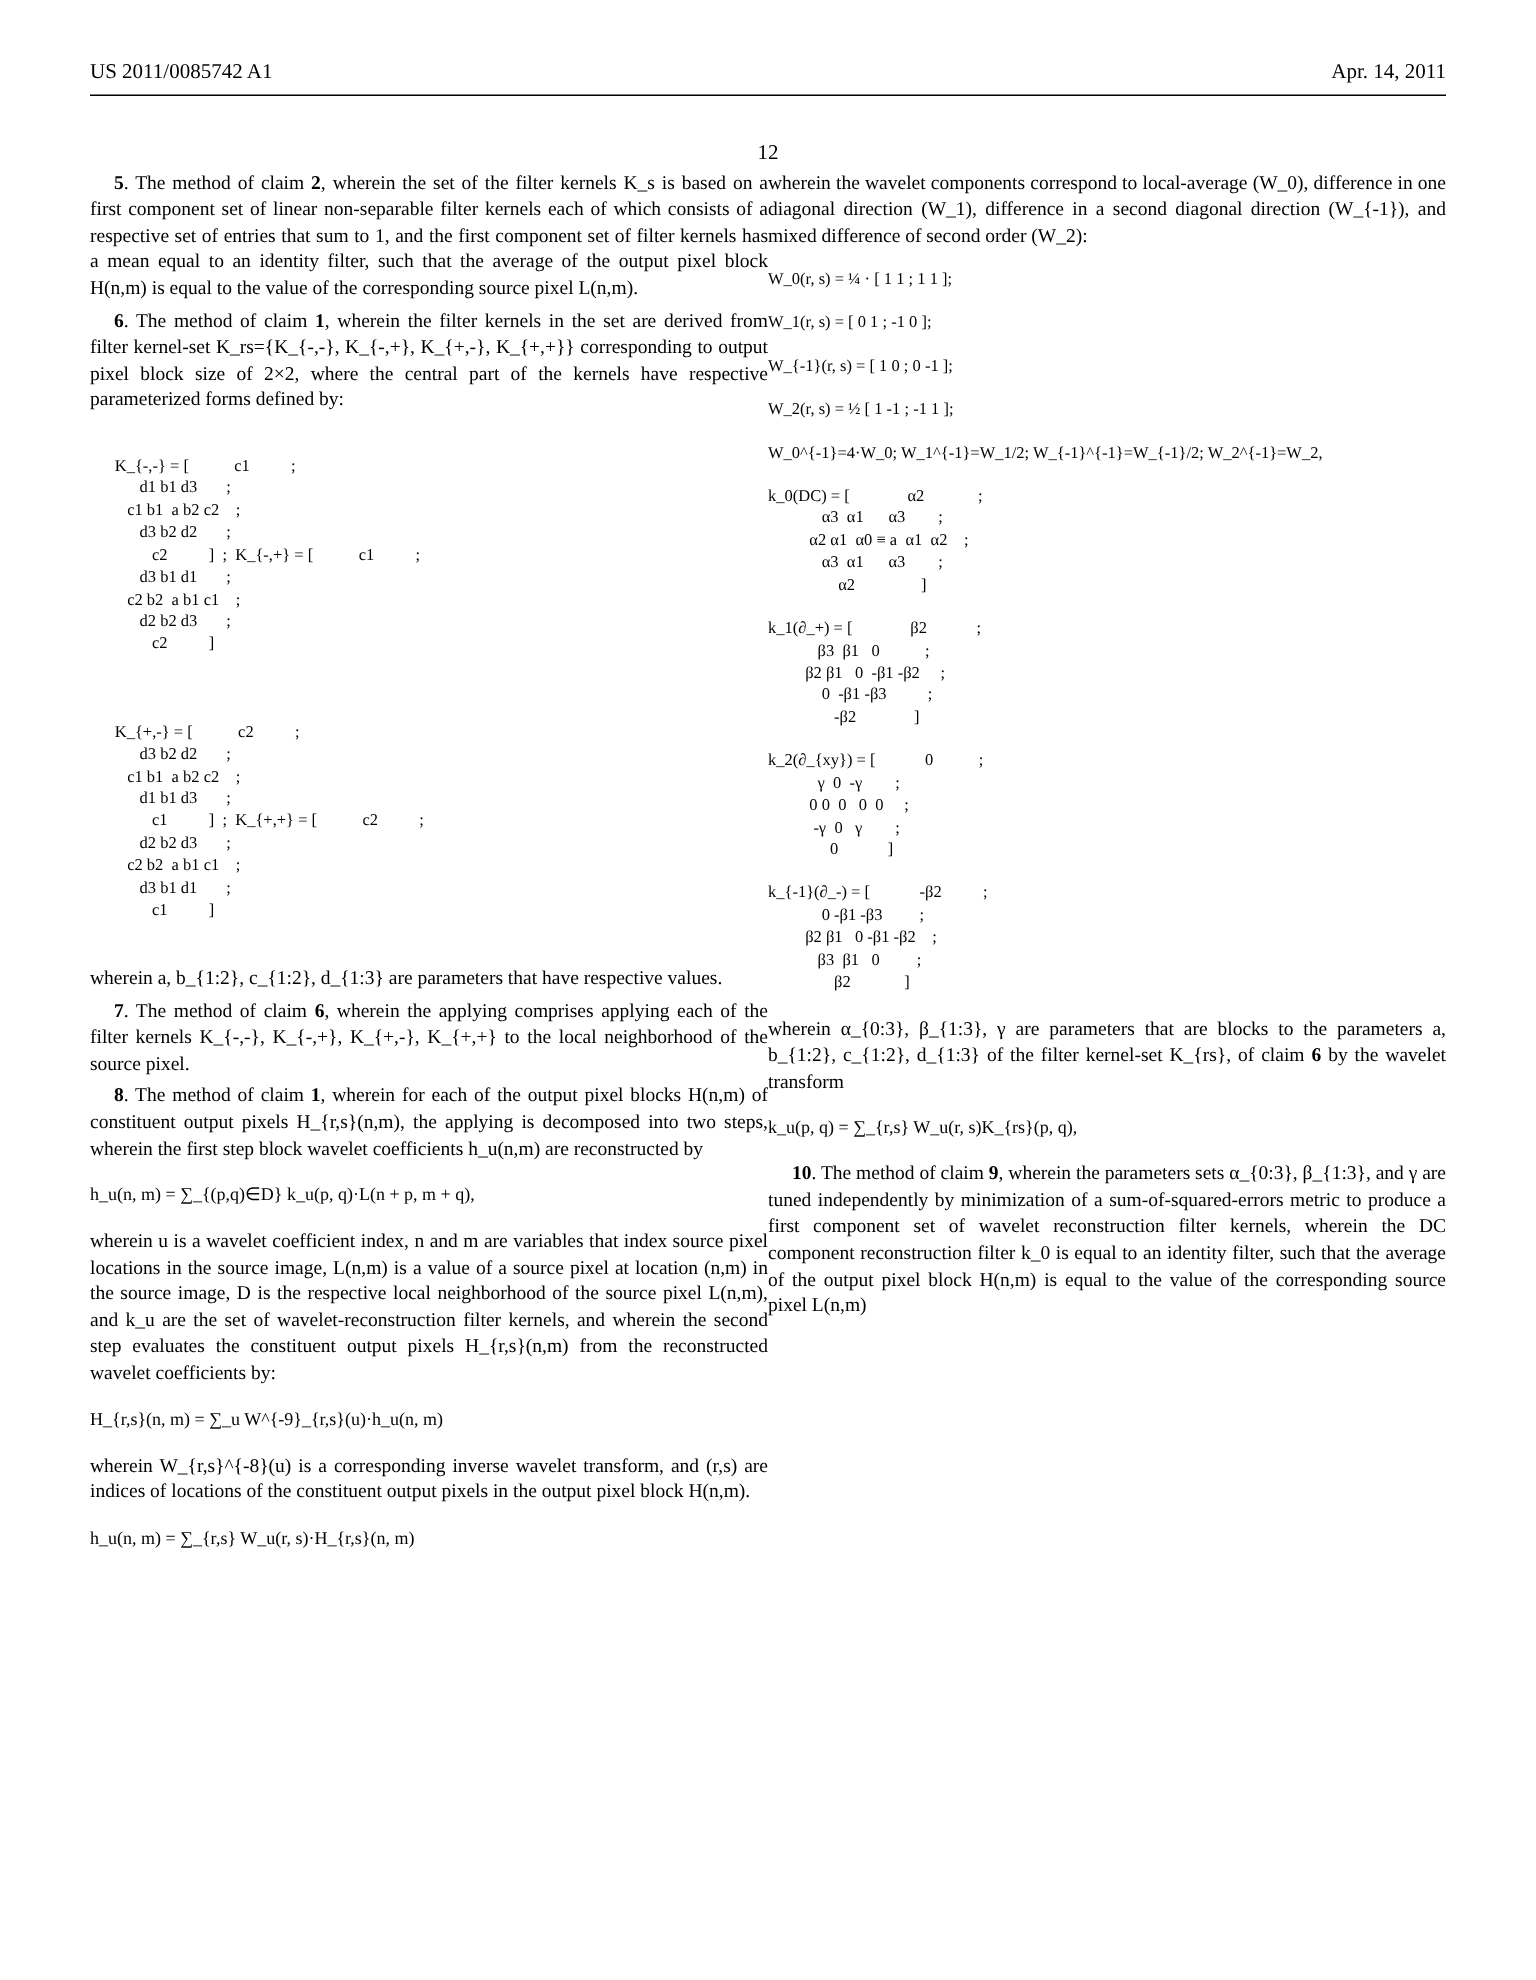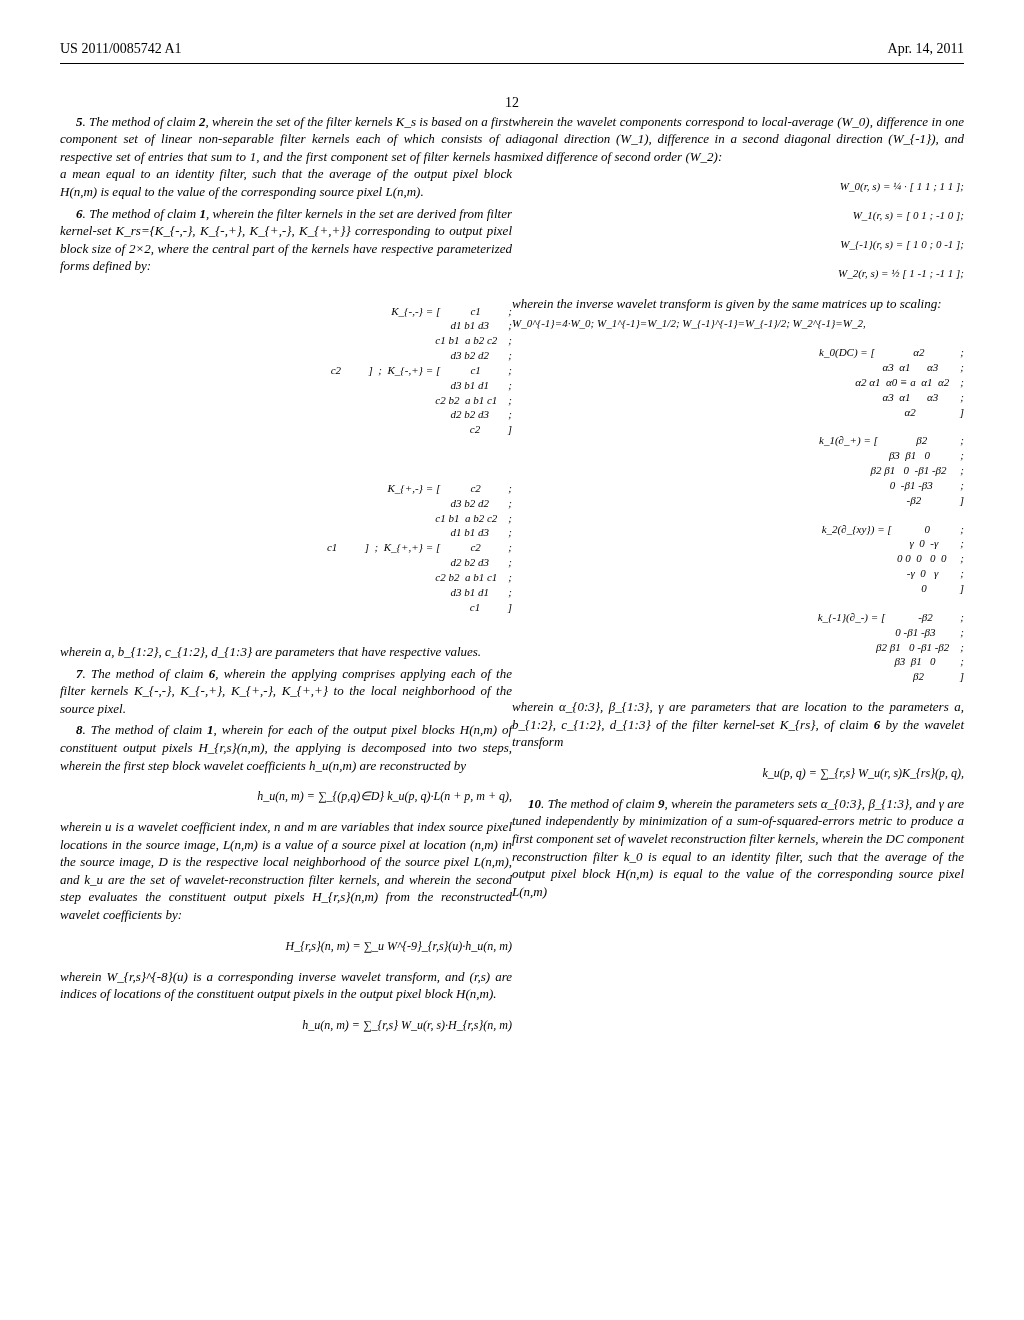--- a/index.html
+++ b/index.html
@@ -21,33 +21,32 @@
   .header-line {
     border-bottom: 1px solid black;
     margin-bottom: 30px;
   }
   .page-number {
     text-align: center;
     font-size: 14px;
   }
   .content {
     display: flex;
-    font-style: italic;
   }
   .col {
     flex: 1;
   }
   p {
     margin: 0 0 4px 0;
     text-align: justify;
   }
   .claim-start { font-weight: bold; }
   .indent { text-indent: 16px; }
   .equation {
-    text-align: right;
+    text-align: left;
     margin: 14px 0;
     font-size: 12px;
     font-family: "Times New Roman", serif;
     white-space: pre;
   }
   .eq-small { font-size: 11px; }
 </style>
 </head>
 <body>
 
@@ -117,21 +116,20 @@
 
   <div class="col">
 
     <p>wherein the wavelet components correspond to local-average (W_0), difference in one diagonal direction (W_1), difference in a second diagonal direction (W_{-1}), and mixed difference of second order (W_2):</p>
 
     <div class="equation eq-small">W_0(r, s) = ¼ · [ 1 1 ; 1 1 ];</div>
     <div class="equation eq-small">W_1(r, s) = [ 0 1 ; -1 0 ];</div>
     <div class="equation eq-small">W_{-1}(r, s) = [ 1 0 ; 0 -1 ];</div>
     <div class="equation eq-small">W_2(r, s) = ½ [ 1 -1 ; -1 1 ];</div>
 
-    <p>wherein the inverse wavelet transform is given by the same matrices up to scaling:</p>
     <p style="text-align:left; font-size:11px;">W_0^{-1}=4·W_0; W_1^{-1}=W_1/2; W_{-1}^{-1}=W_{-1}/2; W_2^{-1}=W_2,</p>
 
     <div class="equation eq-small">k_0(DC) = [              α2             ;
              α3  α1      α3        ;
           α2 α1  α0 ≡ a  α1  α2    ;
              α3  α1      α3        ;
                  α2                ]</div>
     <div class="equation eq-small">k_1(∂_+) = [              β2            ;
             β3  β1   0           ;
          β2 β1   0  -β1 -β2     ;
@@ -142,21 +140,21 @@
           0 0  0   0  0     ;
            -γ  0   γ        ;
                0            ]</div>
     <div class="equation eq-small">k_{-1}(∂_-) = [            -β2          ;
              0 -β1 -β3         ;
          β2 β1   0 -β1 -β2    ;
             β3  β1   0         ;
                 β2             ]</div>
 
     <p>
-      <span>wherein α_{0:3}, β_{1:3}, γ are parameters that are location to the parameters a, b_{1:2}, c_{1:2}, d_{1:3} of the filter kernel-set K_{rs}, of claim </span><span class="claim-start">6</span><span> by the wavelet transform</span>
+      <span>wherein α_{0:3}, β_{1:3}, γ are parameters that are blocks to the parameters a, b_{1:2}, c_{1:2}, d_{1:3} of the filter kernel-set K_{rs}, of claim </span><span class="claim-start">6</span><span> by the wavelet transform</span>
     </p>
 
     <div class="equation">k_u(p, q) = ∑_{r,s} W_u(r, s)K_{rs}(p, q),</div>
 
     <p class="indent">
       <span class="claim-start">10</span><span>. The method of claim </span><span class="claim-start">9</span><span>, wherein the parameters sets α_{0:3}, β_{1:3}, and γ are tuned independently by minimization of a sum-of-squared-errors metric to produce a first component set of wavelet reconstruction filter kernels, wherein the DC component reconstruction filter k_0 is equal to an identity filter, such that the average of the output pixel block H(n,m) is equal to the value of the corresponding source pixel L(n,m)</span>
     </p>
   </div>
 </div>
 

